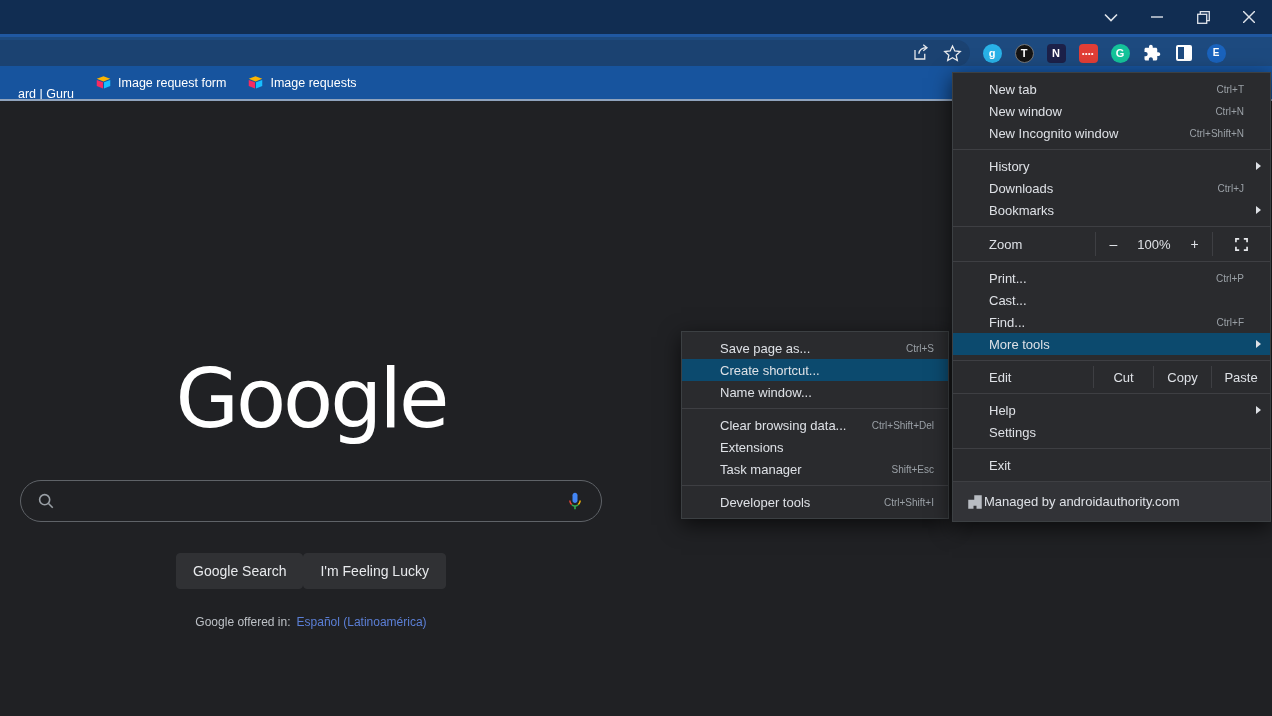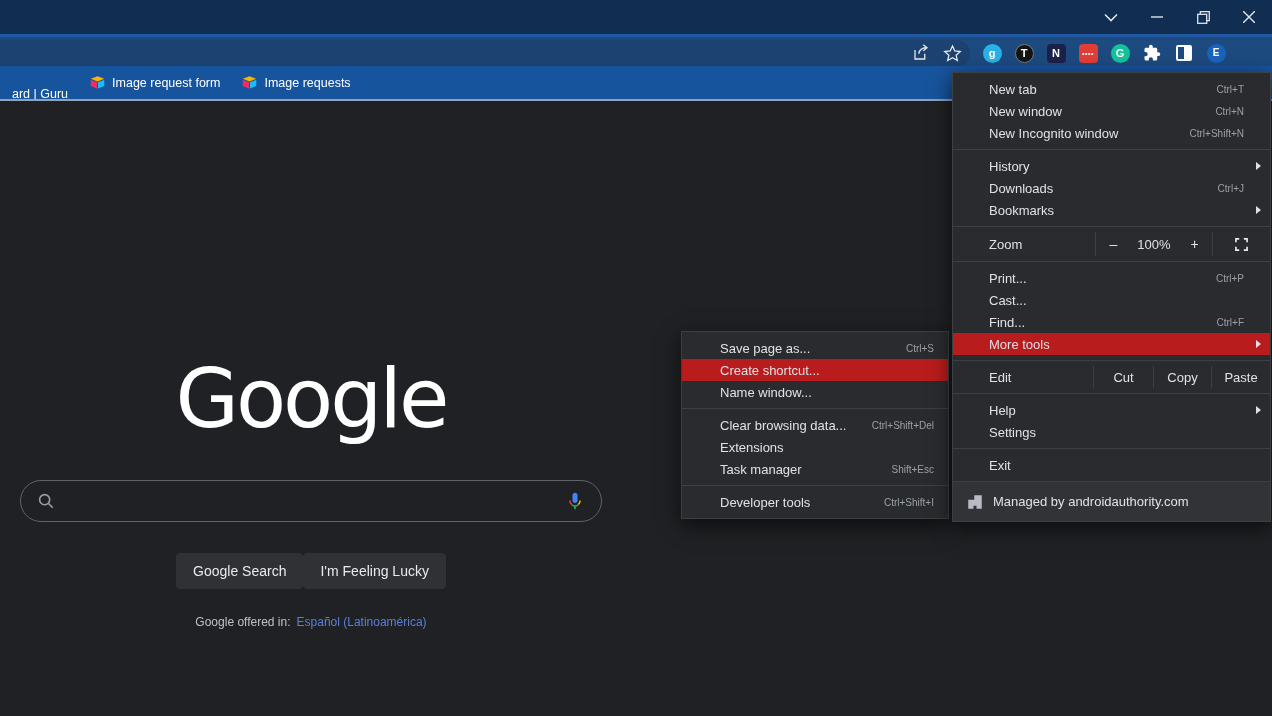--- a/index.html
+++ b/index.html
@@ -31,21 +31,21 @@
                   display:flex; align-items:center; justify-content:center; }
   .vdots { display:flex; flex-direction:column; gap:3px; }
   .vdots i { width:3px; height:3px; border-radius:50%; background:#fff; }
 
   
   .bookmarksbar { position:absolute; left:0; top:66px; width:1272px; height:33px;
                   background:#17549e; display:flex; align-items:center; }
   .bmline { position:absolute; left:0; top:99px; width:1272px; height:2px; background:#8fa3bd; }
   .bmitem { display:flex; align-items:center; gap:7px; height:24px; padding:0 6px;
             color:#ffffff; font-size:12.5px; font-weight:500; border-radius:4px; }
-  .bmitem.first { padding-left:12px;margin-top:22px; }
+  .bmitem.first { padding-left:18px;margin-top:22px; }
 
   
   .page { position:absolute; left:0; top:101px; width:1272px; height:615px; background:#202124;padding-left:16px; }
   .gcontainer { position:absolute; left:0; top:0; width:622px; height:615px; }
   .glogo { position:absolute; left:0; top:250px; width:622px; text-align:center;
            font-family:"DejaVu Sans",sans-serif; font-size:82px; letter-spacing:-3px;
            color:#ffffff; font-weight:400; }
   .searchbar { position:absolute; left:20px; top:379px; width:582px; height:42px;
                border:1px solid #5f6368; border-radius:22px; background:#202124;
                display:flex; align-items:center; padding:0 16px; }
@@ -58,21 +58,21 @@
           font-family:"Liberation Sans",sans-serif; }
   .offered { position:absolute; left:0; top:514px; width:622px; text-align:center;
              font-size:12px; color:#bdc1c6; }
   .offered a { color:#5b7fd6; text-decoration:none; margin-left:6px; }
 
   
   .popup { position:absolute; background:#2a2b2e; border:1px solid #3c4043;
            box-shadow:0 6px 20px rgba(0,0,0,0.65); padding:5px 0; color:#dee1e6;
            font-size:13px; z-index:20; }
   .mrow { height:22px; display:flex; align-items:center; padding:0 26px 0 36px; position:relative; }
-  .mrow.hl { background:#b91c1c; }
+  .mrow.hl { background:#0c4a6e; }
   .mlabel { flex:1; white-space:nowrap; }
   .mshortcut { color:#9aa0a6; font-size:10px; white-space:nowrap; }
   .msep { height:1px; background:#3e3f43; margin:5px 0; }
   .arrow { position:absolute; right:9px; top:50%; margin-top:-4px;
            width:0; height:0; border-left:5px solid #dee1e6;
            border-top:4px solid transparent; border-bottom:4px solid transparent; }
   .vsep { width:1px; align-self:stretch; background:#3e3f43; }
 
   #main-menu { left:952px; top:72px; width:319px; }
   #tools-submenu { left:681px; top:331px; width:268px; z-index:19; }
@@ -85,21 +85,21 @@
   .zlevel { color:#dee1e6; font-size:13px; }
   .fscell { width:57px; display:flex; align-items:center; justify-content:center; }
 
   .editrow { height:22px; display:flex; align-items:stretch; }
   .editrow .elabel { flex:1; display:flex; align-items:center; padding-left:36px; }
   .ecell { display:flex; align-items:center; justify-content:center; }
   .ecell.cut { width:59px; } .ecell.copy { width:57px; } .ecell.paste { width:58px; }
 
   .managedrow { margin-top:5px; margin-bottom:-5px; height:40px; background:#323337;
                 border-top:1px solid #3e3f43; display:flex; align-items:center;
-                padding-left:13px; gap:9px; }
+                padding-left:13px; }
 </style>
 </head>
 <body>
 
 <div id="screen">
 
   <div class="titlebar">
     <div class="wincontrols">
       <div class="winbtn">
         <svg width="14" height="9" viewBox="0 0 14 9">

